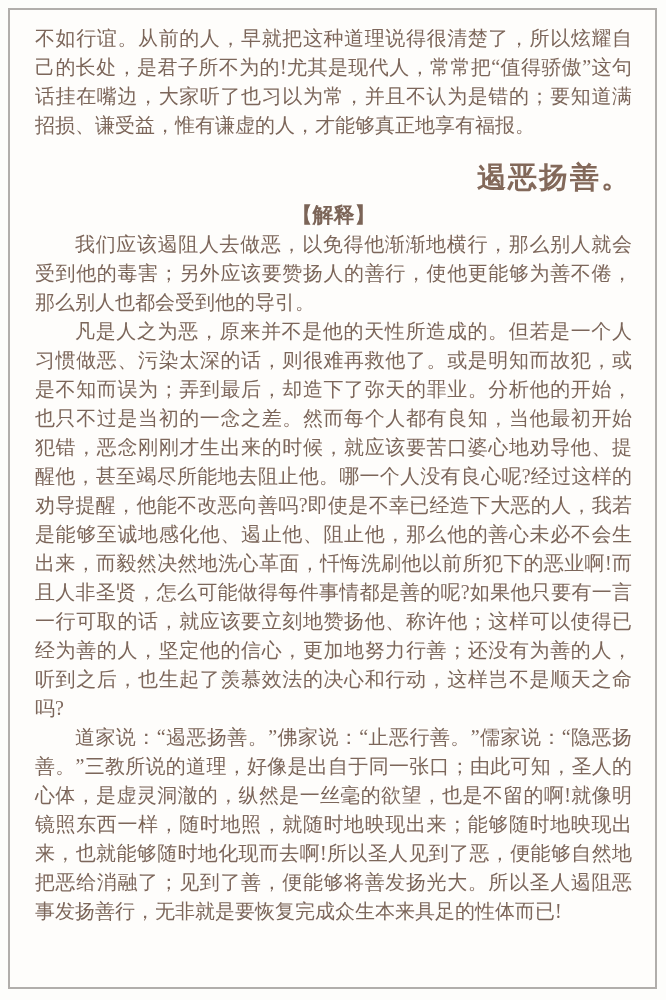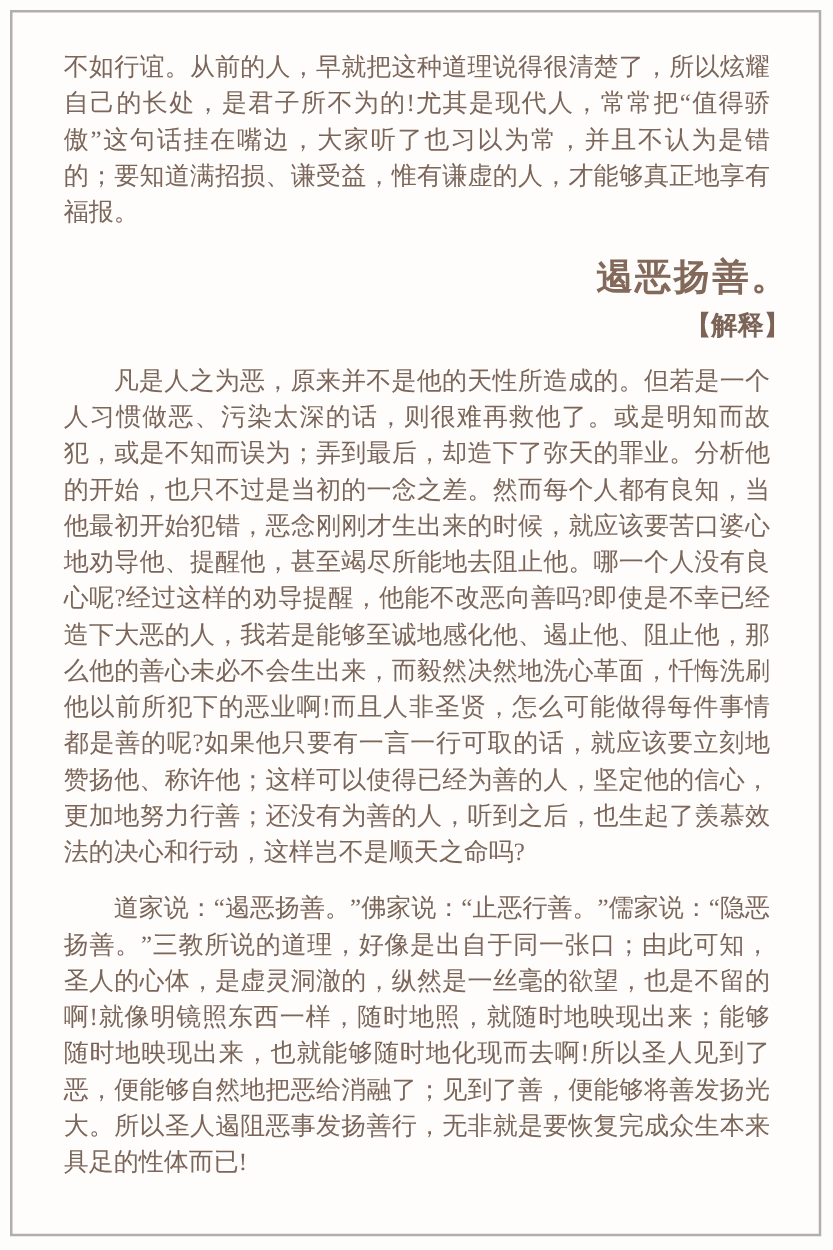--- a/index.html
+++ b/index.html
@@ -30,56 +30,57 @@
     left: 35px;
     right: 34px;
     top: 24px;
     color: #7c665a;
     font-size: 20px;
     line-height: 29px;
     text-align: justify;
     word-break: break-all;
   }
   .para {
-    margin: 16px;
+    margin: 0;
   }
   .para.indent {
     text-indent: 2em;
   }
   .section-heading {
     margin: 18px 0 4px 0;
     font-family: "Liberation Sans", "DejaVu Sans", sans-serif;
     font-size: 29px;
     line-height: 38px;
     font-weight: bold;
     color: #83695a;
     letter-spacing: 2px;
     text-align: right;
   }
   .block-label {
     font-size: 21px;
     line-height: 30px;
     font-weight: bold;
     color: #7b6457;
-    text-align: right;
+    text-align: center;
   }
 </style>
 </head>
 <body>
 
 <div class="page">
   <div class="page-frame"></div>
   <div class="content">
 
     <p class="para">不如行谊。从前的人，早就把这种道理说得很清楚了，所以炫耀自己的长处，是君子所不为的!尤其是现代人，常常把“值得骄傲”这句话挂在嘴边，大家听了也习以为常，并且不认为是错的；要知道满招损、谦受益，惟有谦虚的人，才能够真正地享有福报。</p>
 
     <div class="section-heading">遏恶扬善。</div>
 
     <div class="block-label">【解释】</div>
 
+    <p class="para indent">我们应该遏阻人去做恶，以免得他渐渐地横行，那么别人就会受到他的毒害；另外应该要赞扬人的善行，使他更能够为善不倦，那么别人也都会受到他的导引。</p>
 
 
     <p class="para indent">凡是人之为恶，原来并不是他的天性所造成的。但若是一个人习惯做恶、污染太深的话，则很难再救他了。或是明知而故犯，或是不知而误为；弄到最后，却造下了弥天的罪业。分析他的开始，也只不过是当初的一念之差。然而每个人都有良知，当他最初开始犯错，恶念刚刚才生出来的时候，就应该要苦口婆心地劝导他、提醒他，甚至竭尽所能地去阻止他。哪一个人没有良心呢?经过这样的劝导提醒，他能不改恶向善吗?即使是不幸已经造下大恶的人，我若是能够至诚地感化他、遏止他、阻止他，那么他的善心未必不会生出来，而毅然决然地洗心革面，忏悔洗刷他以前所犯下的恶业啊!而且人非圣贤，怎么可能做得每件事情都是善的呢?如果他只要有一言一行可取的话，就应该要立刻地赞扬他、称许他；这样可以使得已经为善的人，坚定他的信心，更加地努力行善；还没有为善的人，听到之后，也生起了羡慕效法的决心和行动，这样岂不是顺天之命吗?</p>
 
     <p class="para indent">道家说：“遏恶扬善。”佛家说：“止恶行善。”儒家说：“隐恶扬善。”三教所说的道理，好像是出自于同一张口；由此可知，圣人的心体，是虚灵洞澈的，纵然是一丝毫的欲望，也是不留的啊!就像明镜照东西一样，随时地照，就随时地映现出来；能够随时地映现出来，也就能够随时地化现而去啊!所以圣人见到了恶，便能够自然地把恶给消融了；见到了善，便能够将善发扬光大。所以圣人遏阻恶事发扬善行，无非就是要恢复完成众生本来具足的性体而已!</p>
 
   </div>
 </div>
 
 </body></html>

